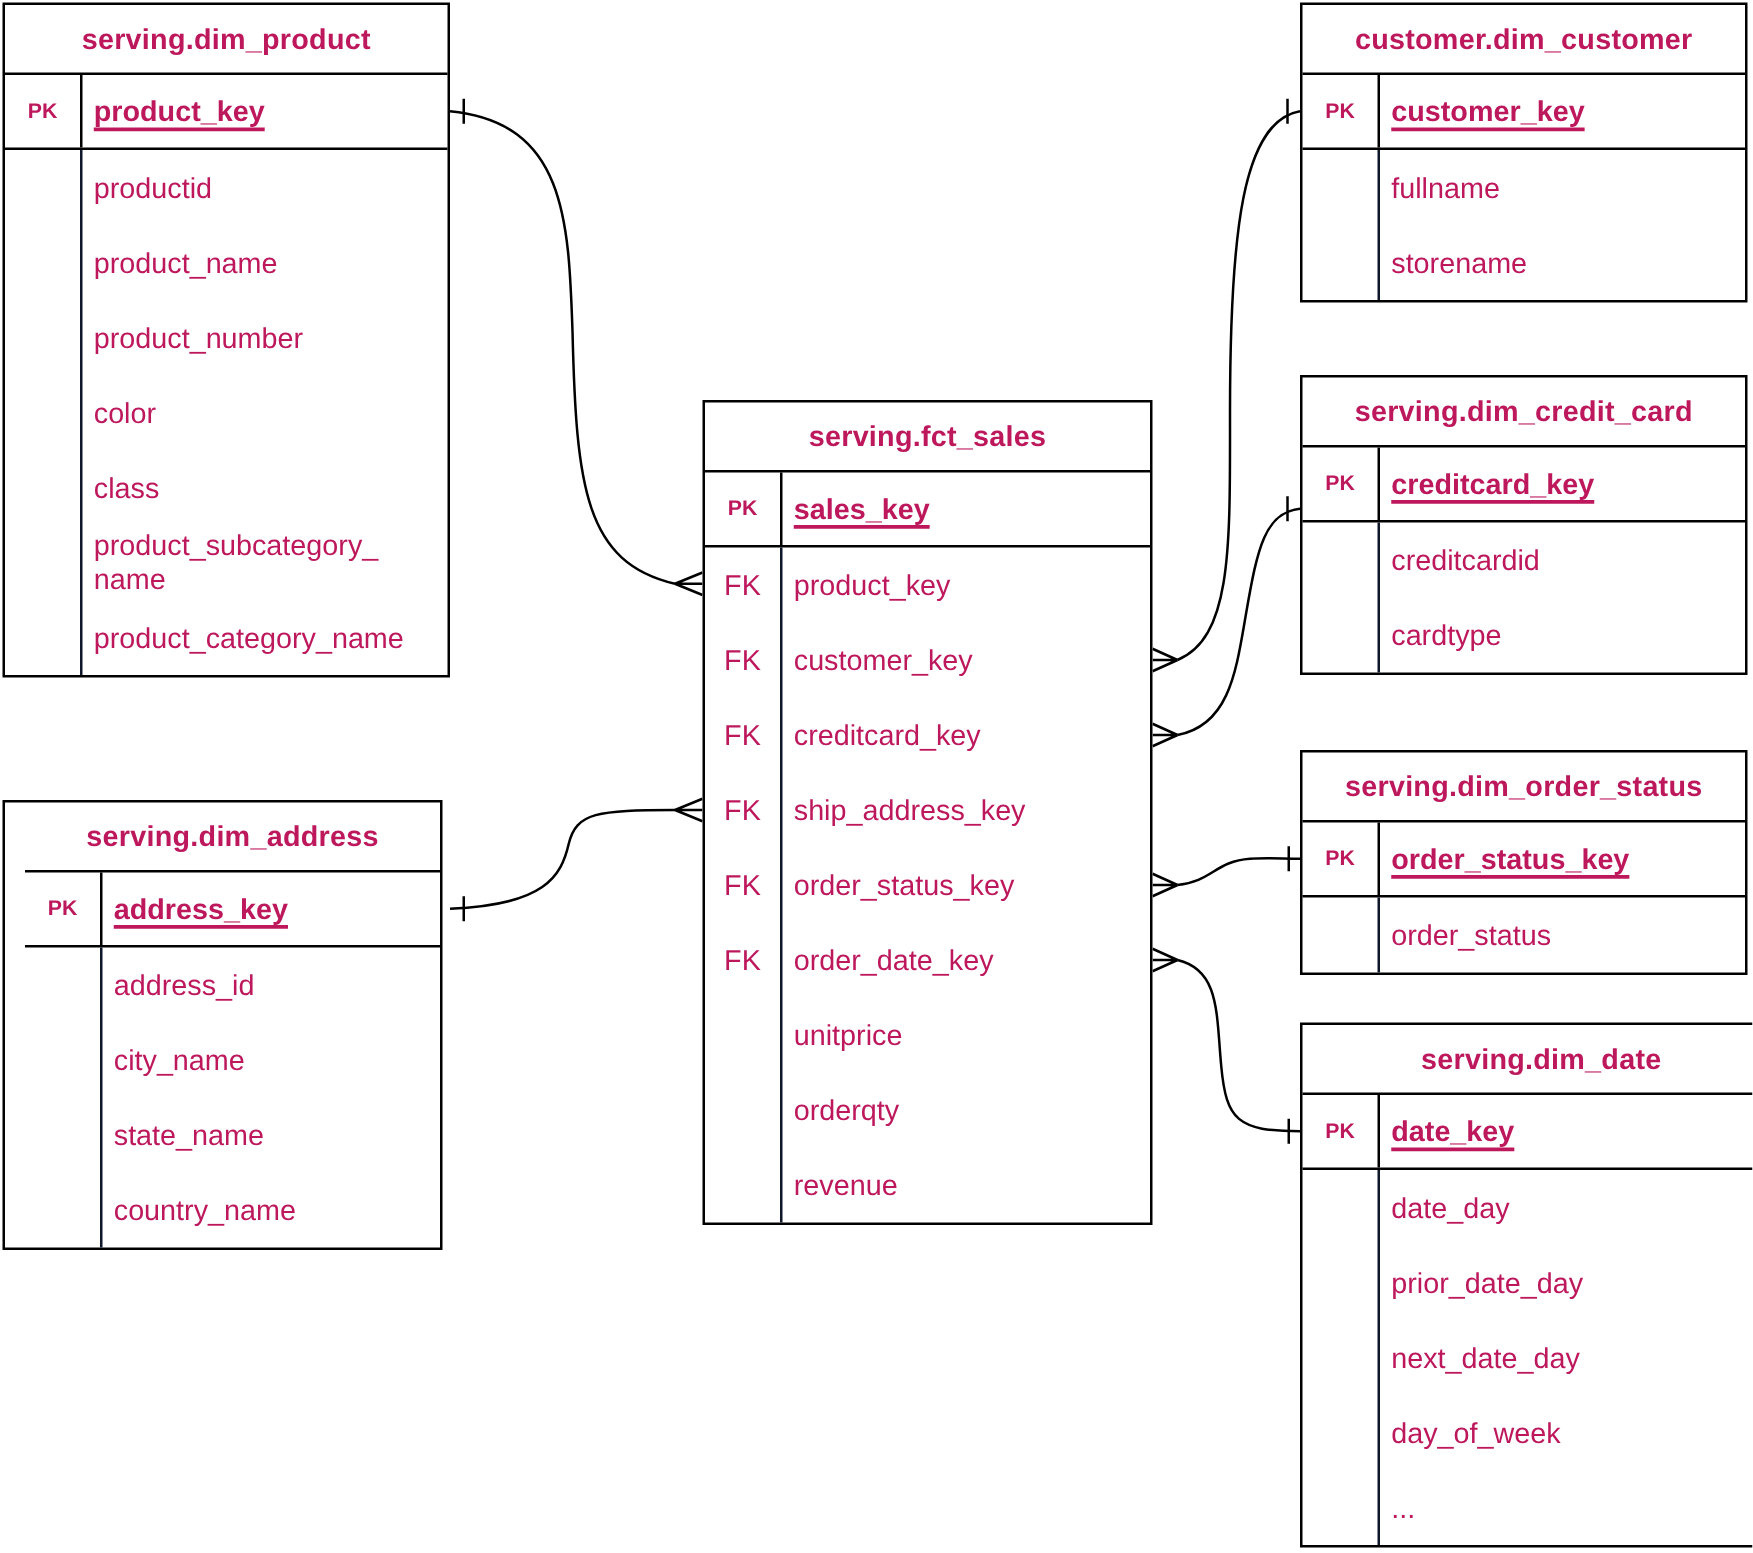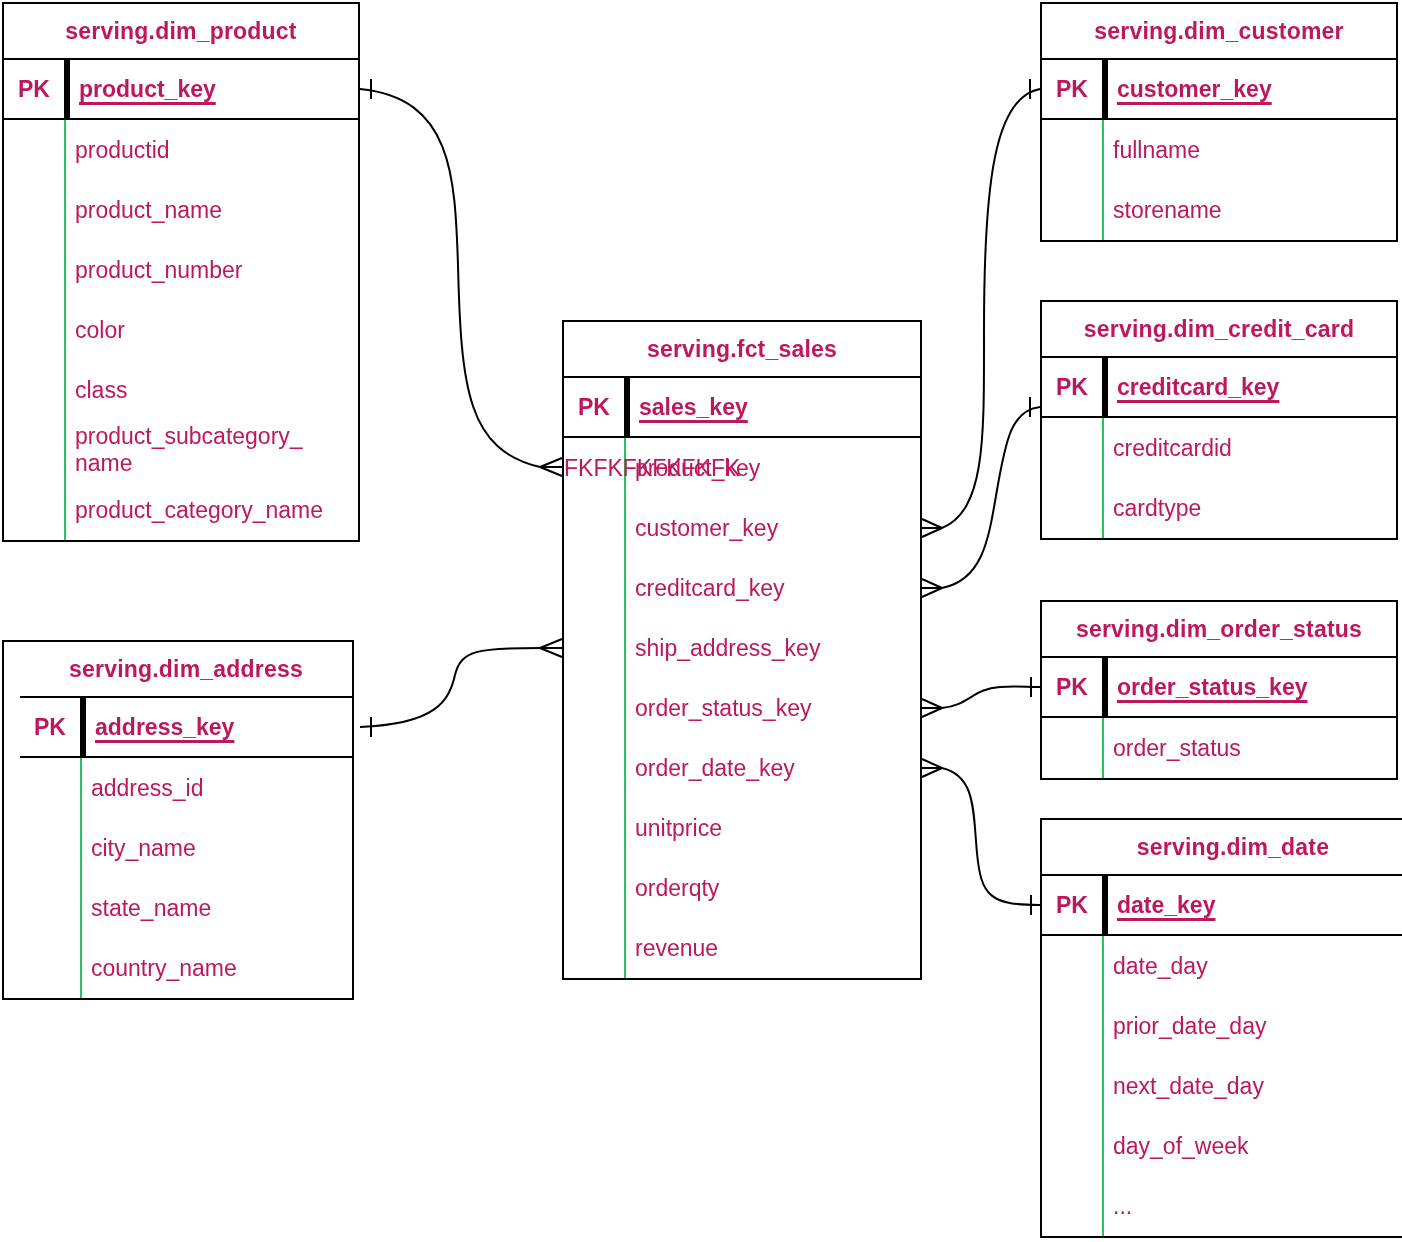--- a/index.html
+++ b/index.html
@@ -36,25 +36,25 @@
   }
   .t-pkrow {
     display: flex;
     height: 58px;
     border-bottom: 2px solid #000000;
     flex: none;
   }
   .t-keycell {
     width: 60px;
     flex: none;
-    border-right: 6px solid #000000;
+    border-right: 2px solid #000000;
     display: flex;
     align-items: center;
     justify-content: center;
-    font-size: 23px;
+    font-size: 17px;
     font-weight: bold;
   }
   .t-pkfieldcell {
     flex: 1;
     min-width: 0;
     display: flex;
     align-items: center;
     padding-left: 9px;
     font-size: 23px;
   }
@@ -64,23 +64,23 @@
     text-decoration-thickness: 2.5px;
     text-underline-offset: 5px;
   }
   .t-body {
     display: flex;
     flex: 1;
   }
   .t-keycol {
     width: 60px;
     flex: none;
-    border-right: 2px solid #22c55e;
-    display: flex;
-    flex-direction: row;
+    border-right: 2px solid #0f172a;
+    display: flex;
+    flex-direction: column;
   }
   .t-key {
     height: 60px;
     flex: none;
     display: flex;
     align-items: center;
     justify-content: center;
     font-size: 23px;
     font-weight: normal;
   }
@@ -175,21 +175,21 @@
           <div class="t-field">product_​name</div>
           <div class="t-field">product_​number</div>
           <div class="t-field">color</div>
           <div class="t-field">class</div>
           <div class="t-field">product_​subcategory_​name</div>
           <div class="t-field">product_​category_​name</div>
         </div>
       </div>
     </div>
   <div class="er-table" style="left:1040px;top:2px;   width:358px;">
-      <div class="t-title">serving.dim_​customer</div>
+      <div class="t-title">customer.dim_​customer</div>
       <div class="t-pkrow">
         <div class="t-keycell">PK</div>
         <div class="t-pkfieldcell">
           <span class="pk-underline">customer_​key</span>
         </div>
       </div>
       <div class="t-body">
         <div class="t-keycol">
           <div class="t-key"></div>
           <div class="t-key"></div>

